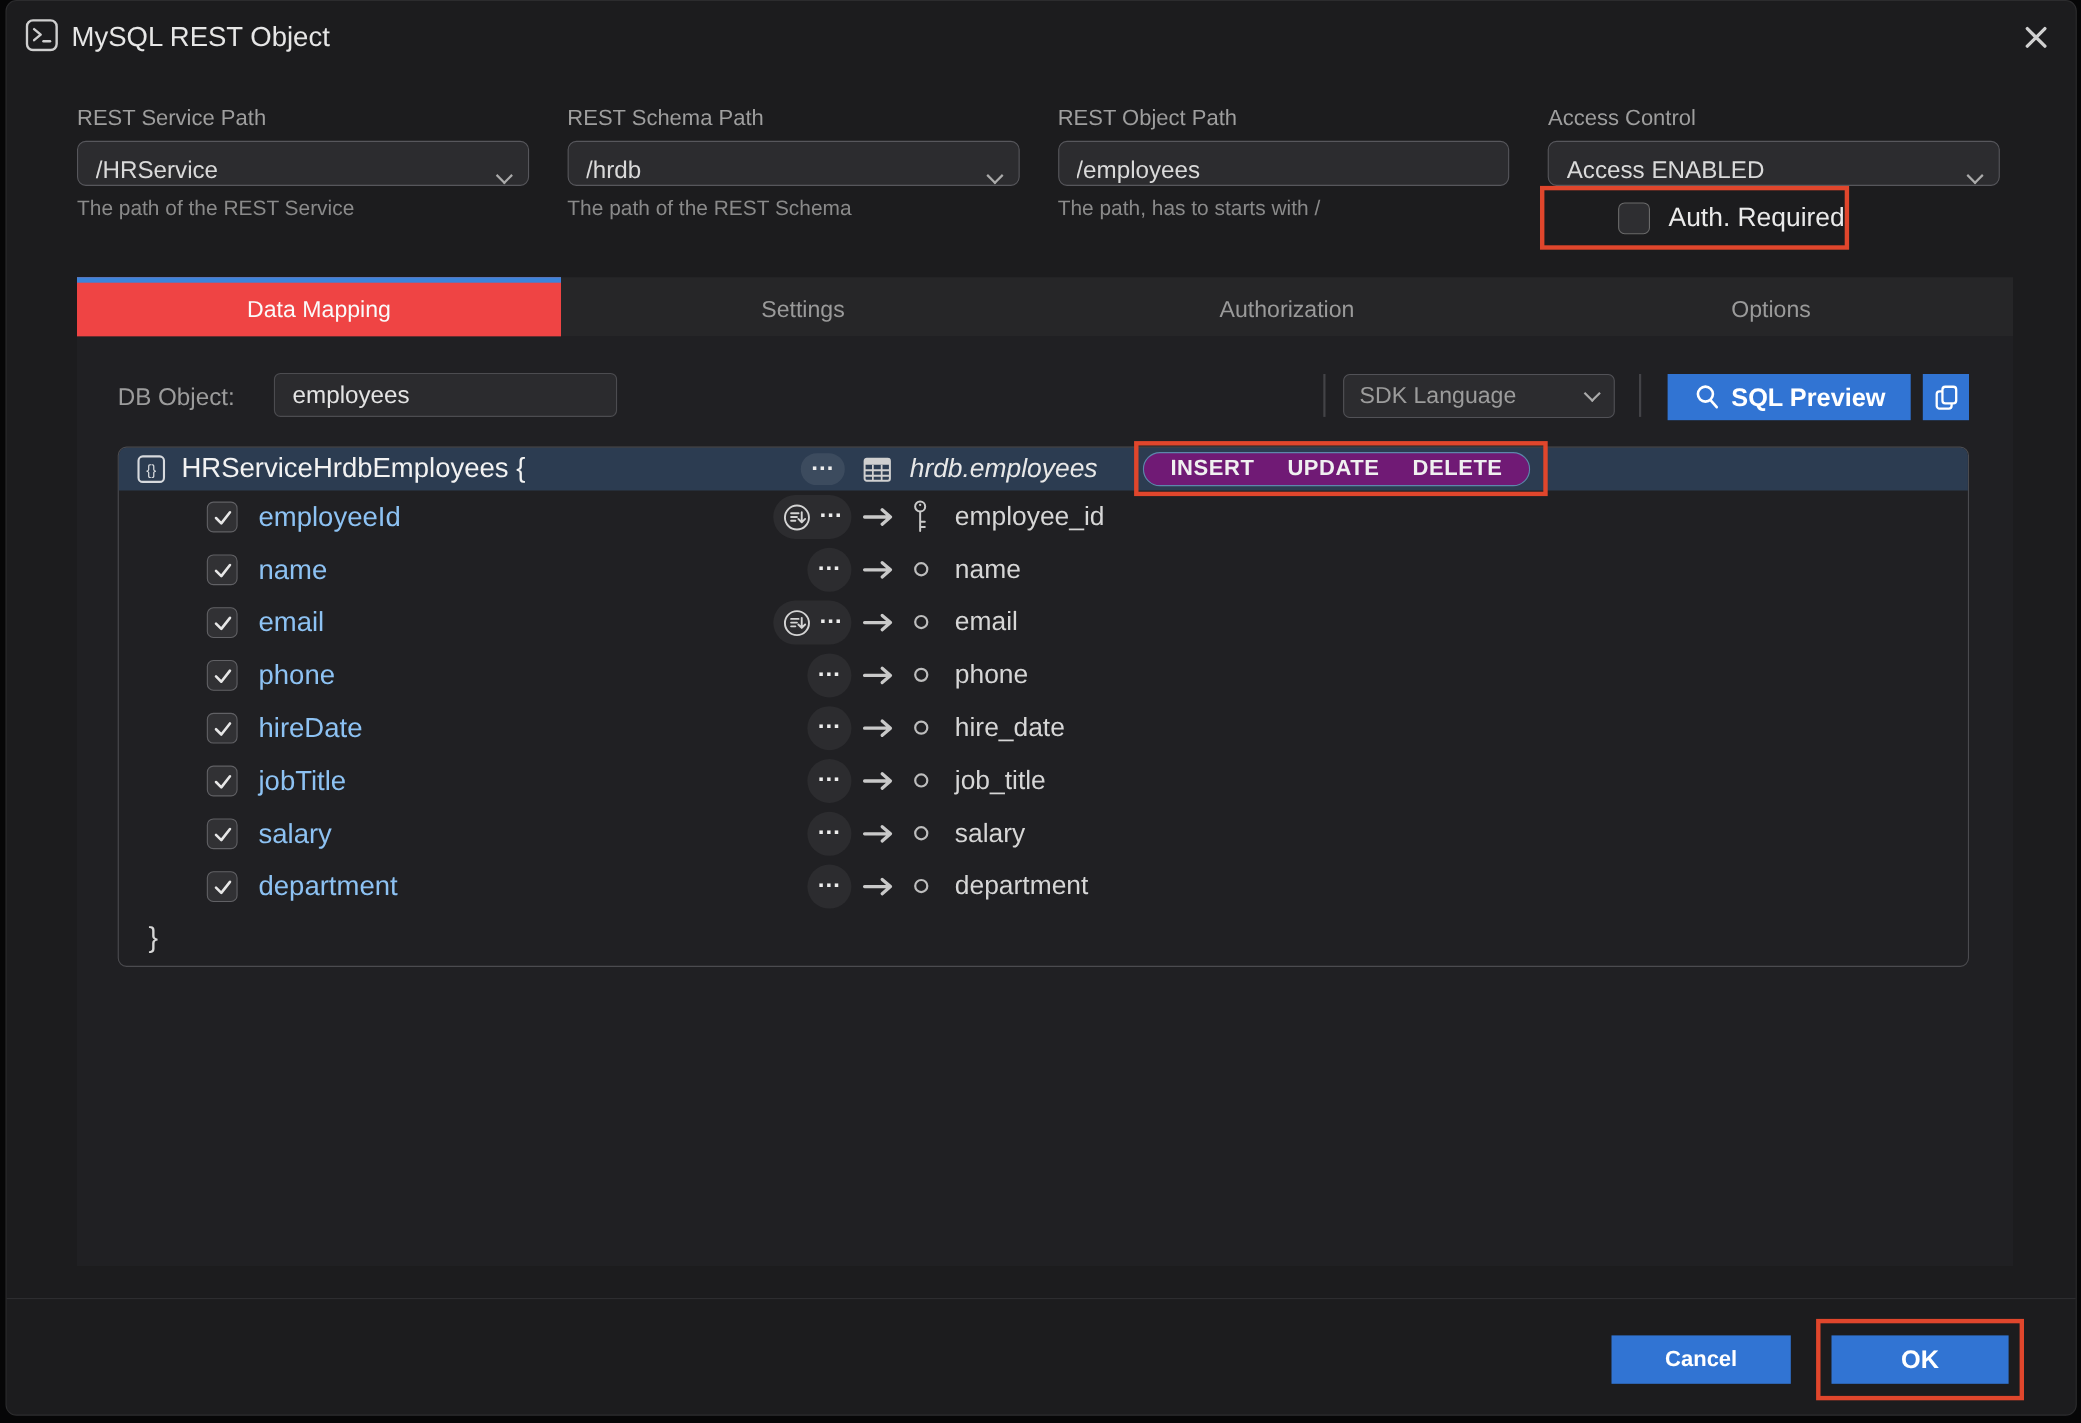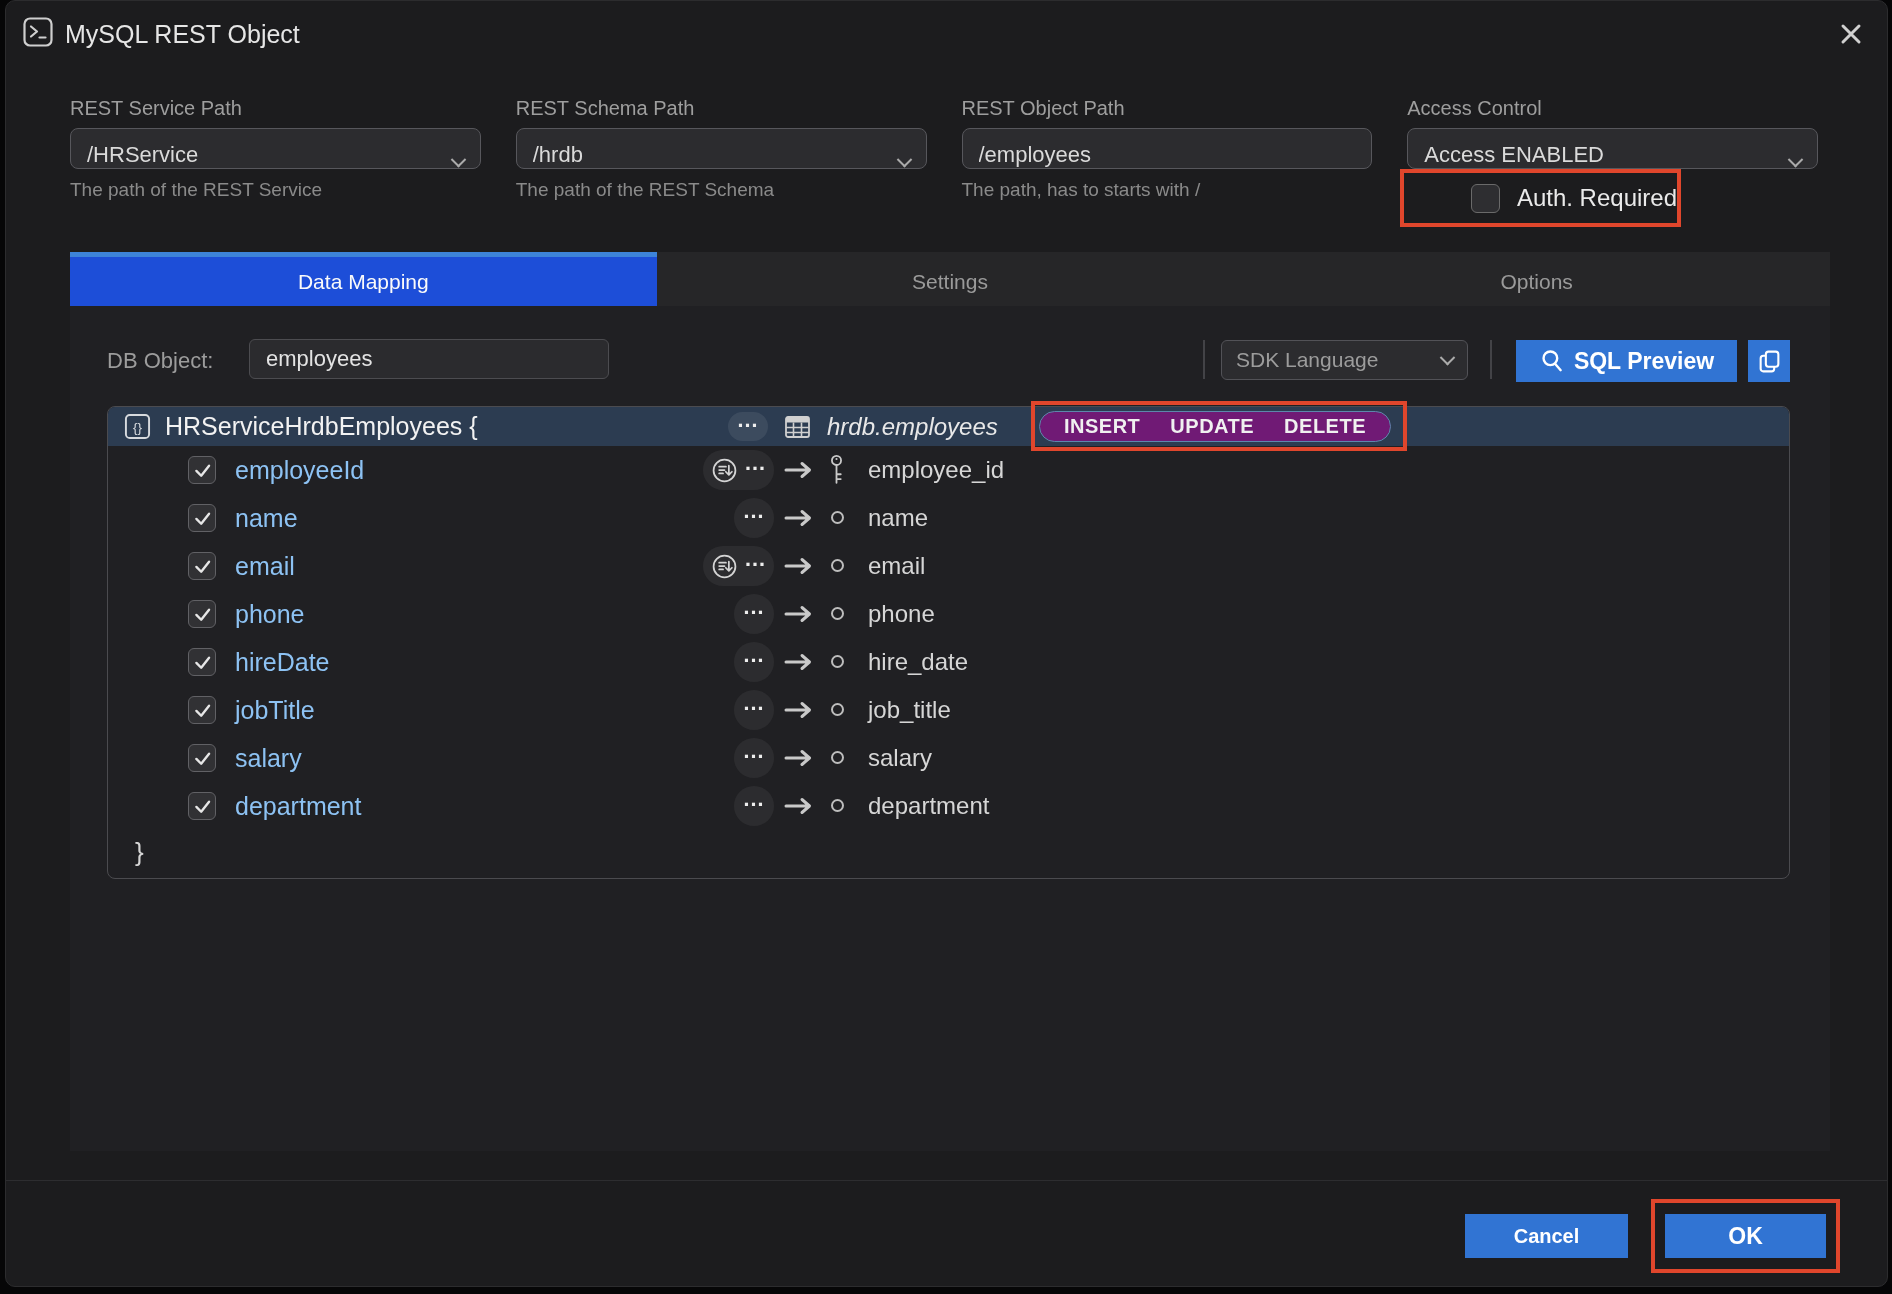--- a/index.html
+++ b/index.html
@@ -28,27 +28,27 @@
 
   .auth-box{position:absolute;left:1394px;top:168px;width:281px;height:58px;
     border:4px solid #e0462c;display:flex;align-items:center;gap:17px;padding-left:10px;justify-content:flex-end;}
   .auth-cbx{width:29px;height:29px;background:#2e2e31;border:1.5px solid #6a6a6a;border-radius:6px;flex:none;}
   .auth-label{font-size:24px;color:#eaeaea;}
 
   
   .tab-bar{position:absolute;left:64px;top:251px;width:1760px;height:54px;display:flex;background:#262628;}
   .tab{flex:1;display:flex;align-items:center;justify-content:center;font-size:21px;color:#9a9a9a;
     border-top:5px solid transparent;cursor:pointer;}
-  .tab.active{background:#1d4ed8;color:#fafafa;border-top:5px solid #3d84da;}
+  .tab.active{background:#ef4444;color:#fafafa;border-top:5px solid #3d84da;}
 
   
   .panel{position:absolute;left:64px;top:305px;width:1760px;height:845px;background:#202023;}
 
   .db-label{position:absolute;left:37px;top:42px;font-size:22px;color:#9c9c9c;}
-  .db-input{position:absolute;left:179px;top:33px;width:360px;height:40px;background:#2b2b2e;
+  .db-input{position:absolute;left:179px;top:33px;width:312px;height:40px;background:#2b2b2e;
     border:1px solid #4c4c50;border-radius:6px;color:#e3e3e3;font-size:22px;padding:16px 16px;outline:none;
     font-family:"Liberation Sans",sans-serif;}
   .vdiv{position:absolute;top:34px;width:2px;height:39px;background:#434347;}
   .vdiv.v1{left:1133px;} .vdiv.v2{left:1420px;}
   .sdk-dd{position:absolute;left:1151px;top:34px;width:247px;height:40px;background:#2c2c2f;
     border:1px solid #525257;border-radius:6px;display:flex;align-items:center;padding:16px 14px;
     font-size:21px;color:#9c9c9c;cursor:pointer;}
   .sdk-dd .val{flex:1;}
   .btn-blue{background:#3174d3;border:none;border-radius:0;color:#ffffff;cursor:pointer;
     font-family:"Liberation Sans",sans-serif;}
@@ -149,20 +149,23 @@
     <span class="auth-cbx"></span>
     <span class="auth-label">Auth. Required</span>
   </div>
 
   <div class="tab-bar">
       <div class="tab active">
         <span>Data Mapping</span>
       </div>
       <div class="tab">
         <span>Settings</span>
+      </div>
+      <div class="tab">
+        <span>Authorization</span>
       </div>
       <div class="tab">
         <span>Options</span>
       </div>
     </div>
 
   <div class="panel">
     <div class="db-label">DB Object:</div>
     <input class="db-input" readonly="" value="employees" style="">
     <div class="vdiv v1"></div>

